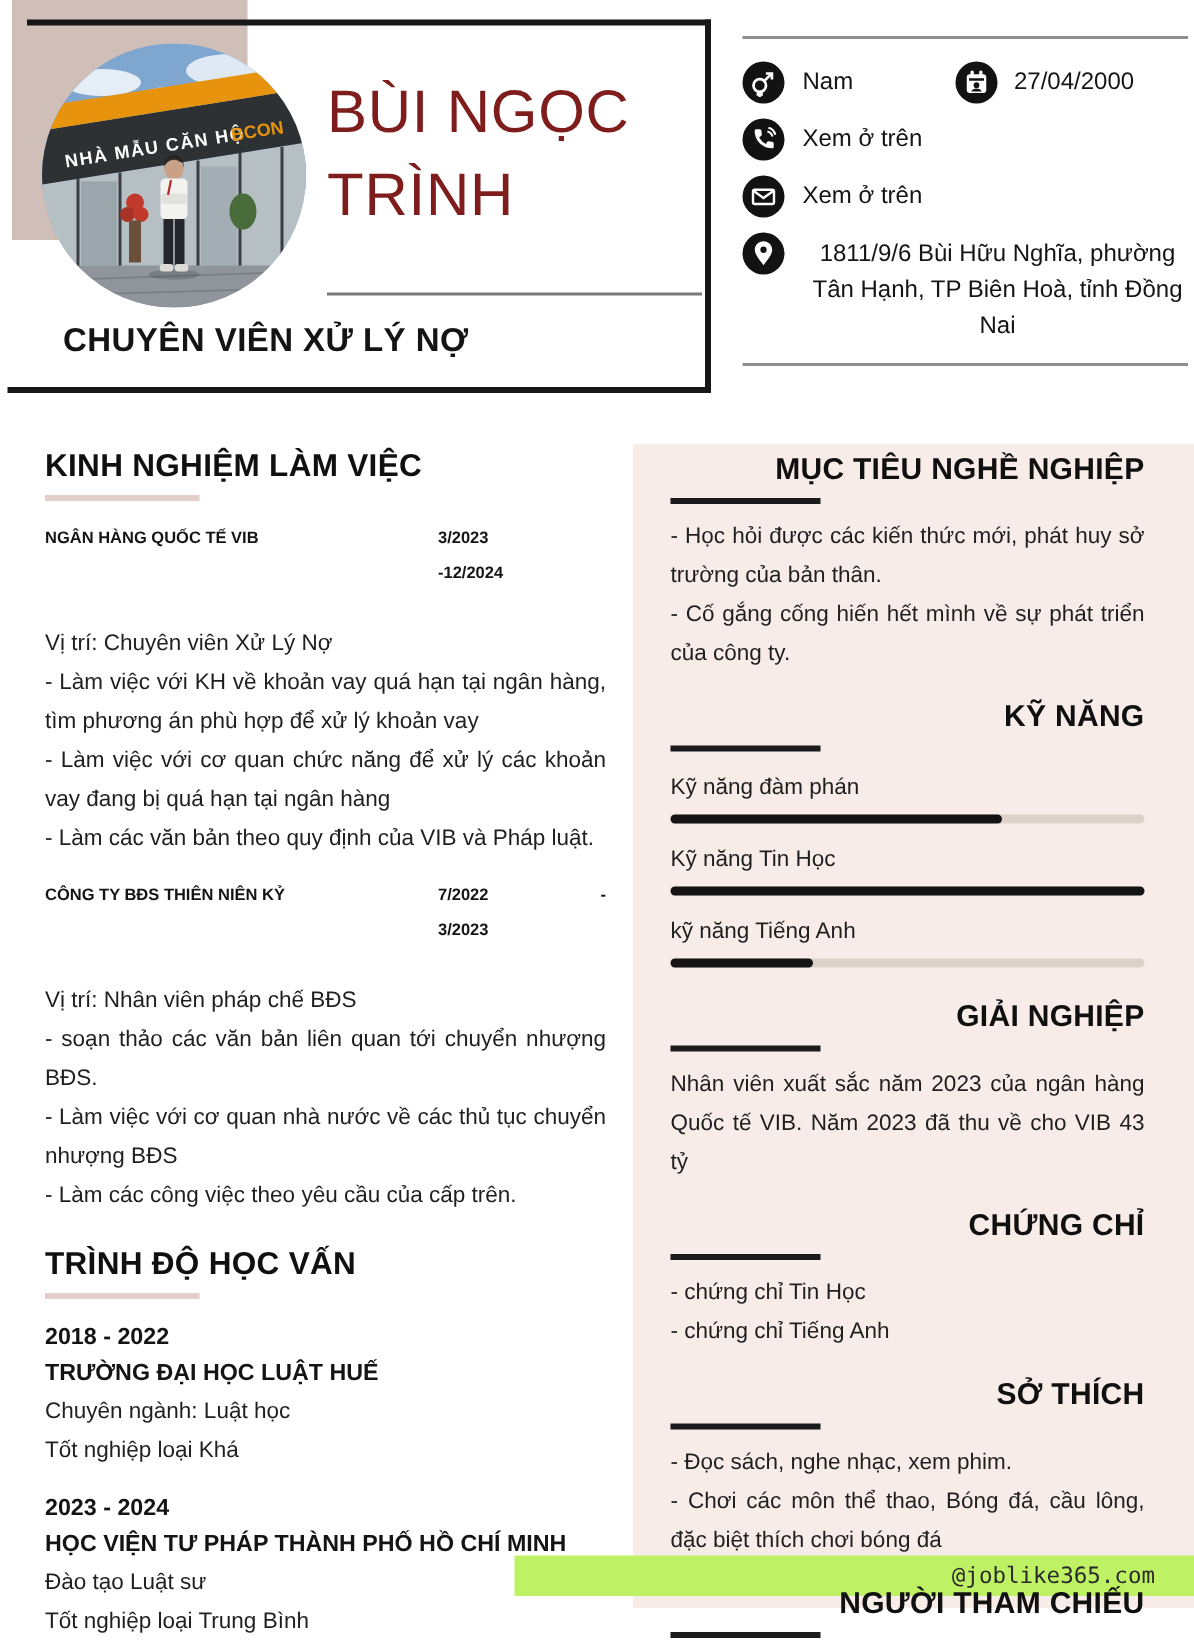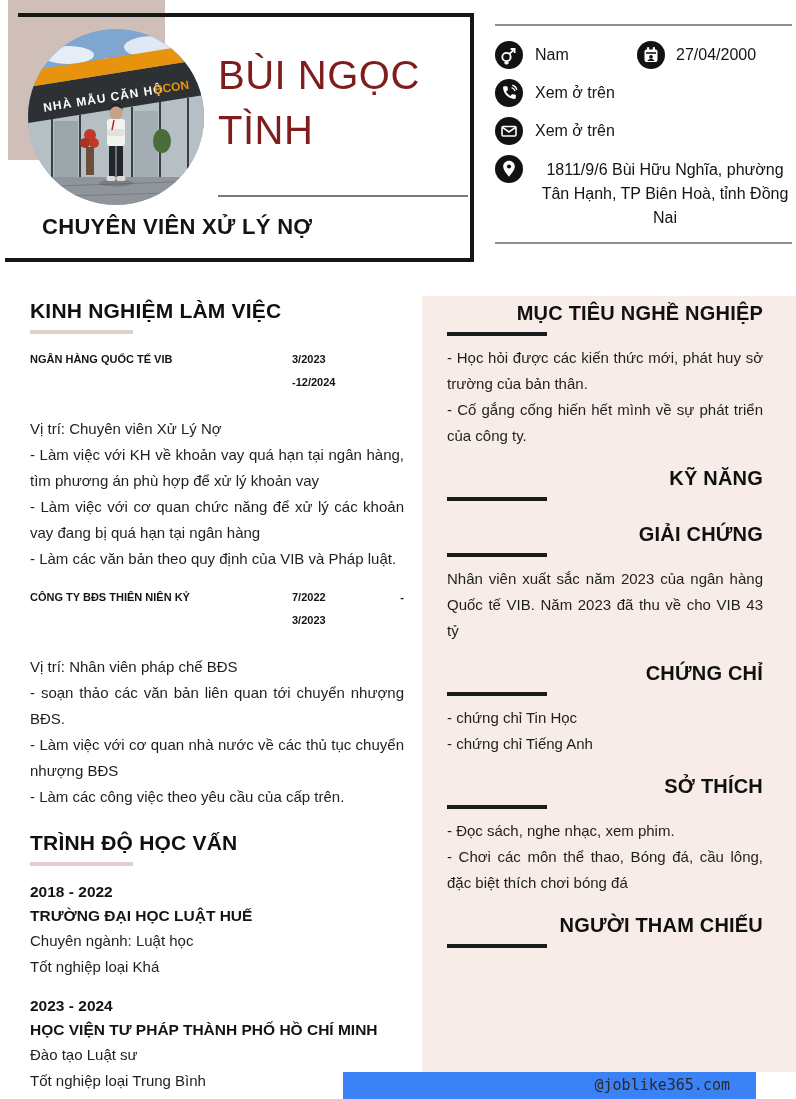--- a/index.html
+++ b/index.html
@@ -48,21 +48,21 @@
 
   .edu-years{font-size:15.5px;font-weight:bold;margin-top:14px;line-height:24px;color:#141414;}
   .edu-school{font-size:15.5px;font-weight:bold;line-height:24px;color:#141414;}
 
   .rsec{margin-bottom:16px;}
   .rsec .content{margin-top:9px;}
   .skill-label{font-size:15px;margin-top:13px;line-height:22px;}
   .skill-track{height:6px;background:#ddd2c9;border-radius:3px;margin-top:7px;}
   .skill-fill{height:6px;background:#141414;border-radius:3px;width:0;}
 
-  .footer-bar{left:343px;top:1072px;width:413px;height:27px;background:#3b82f6;
+  .footer-bar{left:343px;top:1037px;width:453px;height:27px;background:#bef264;
     font-family:"DejaVu Sans Mono","Liberation Mono",monospace;font-size:15px;color:#2a2a2a;
     text-align:right;line-height:27px;box-sizing:border-box;padding-right:26px;}
 </style>
 </head>
 <body>
 
 <div class="abs accent-rect"></div>
 <div class="abs header-box"></div>
 <div class="abs header-bottom-line"></div>
 
@@ -102,21 +102,21 @@
     <line x1="86" y1="91" x2="84" y2="101" stroke="#b03030" stroke-width="1.5"></line>
     <rect x="81" y="117" width="6.5" height="31" fill="#23262b"></rect>
     <rect x="88.5" y="117" width="6.5" height="31" fill="#23262b"></rect>
     <rect x="78.5" y="147" width="9" height="5" rx="2" fill="#dddbd6"></rect>
     <rect x="88.5" y="147" width="9" height="5" rx="2" fill="#dddbd6"></rect>
   </svg>
 </div>
 
 <div class="abs name-block">
   <div>BÙI NGỌC</div>
-  <div>TÌNH</div>
+  <div>TRÌNH</div>
 </div>
 <div class="abs name-rule"></div>
 <div class="abs job-title">CHUYÊN VIÊN XỬ LÝ NỢ</div>
 
 <div class="abs contact-sep" style="left:495px;top:24px;"></div>
 
 <div class="abs cicon" style="left:495px;top:41px;">
   <svg width="28" height="28" viewBox="0 0 28 28">
     <circle cx="11.5" cy="16" r="4.2" fill="none" stroke="#ffffff" stroke-width="1.8"></circle>
     <line x1="14.6" y1="12.9" x2="19.4" y2="8.1" stroke="#ffffff" stroke-width="1.8"></line>
@@ -236,24 +236,44 @@
     <div class="rule dark"></div>
     <div class="content">
       <p class="body-line just">- Học hỏi được các kiến thức mới, phát huy sở trường của bản thân.</p>
       <p class="body-line just">- Cố gắng cống hiến hết mình về sự phát triển của công ty.</p>
     </div>
   </div>
 
   <div class="rsec">
     <h2 class="sec">KỸ NĂNG</h2>
     <div class="rule dark"></div>
+    <div class="content">
+      <div>
+        <div class="skill-label">Kỹ năng đàm phán</div>
+        <div class="skill-track">
+            <div class="skill-fill" style="width: 70%;"></div>
+          </div>
+      </div>
+      <div>
+        <div class="skill-label">Kỹ năng Tin Học</div>
+        <div class="skill-track">
+            <div class="skill-fill" style="width: 100%;"></div>
+          </div>
+      </div>
+      <div>
+        <div class="skill-label">kỹ năng Tiếng Anh</div>
+        <div class="skill-track">
+            <div class="skill-fill" style="width: 30%;"></div>
+          </div>
+      </div>
+    </div>
   </div>
 
   <div class="rsec" style="margin-top:20px;">
-    <h2 class="sec">GIẢI CHỨNG</h2>
+    <h2 class="sec">GIẢI NGHIỆP</h2>
     <div class="rule dark"></div>
     <div class="content">
       <p class="body-line just">Nhân viên xuất sắc năm 2023 của ngân hàng Quốc tế VIB. Năm 2023 đã thu về cho VIB 43 tỷ</p>
     </div>
   </div>
 
   <div class="rsec">
     <h2 class="sec">CHỨNG CHỈ</h2>
     <div class="rule dark"></div>
     <div class="content">

